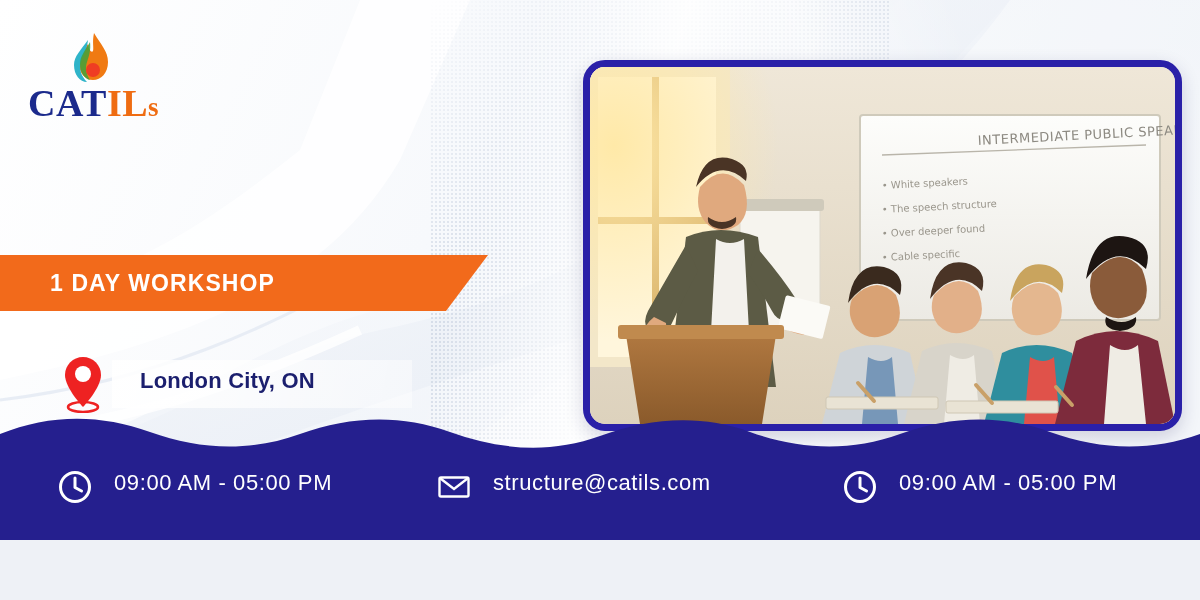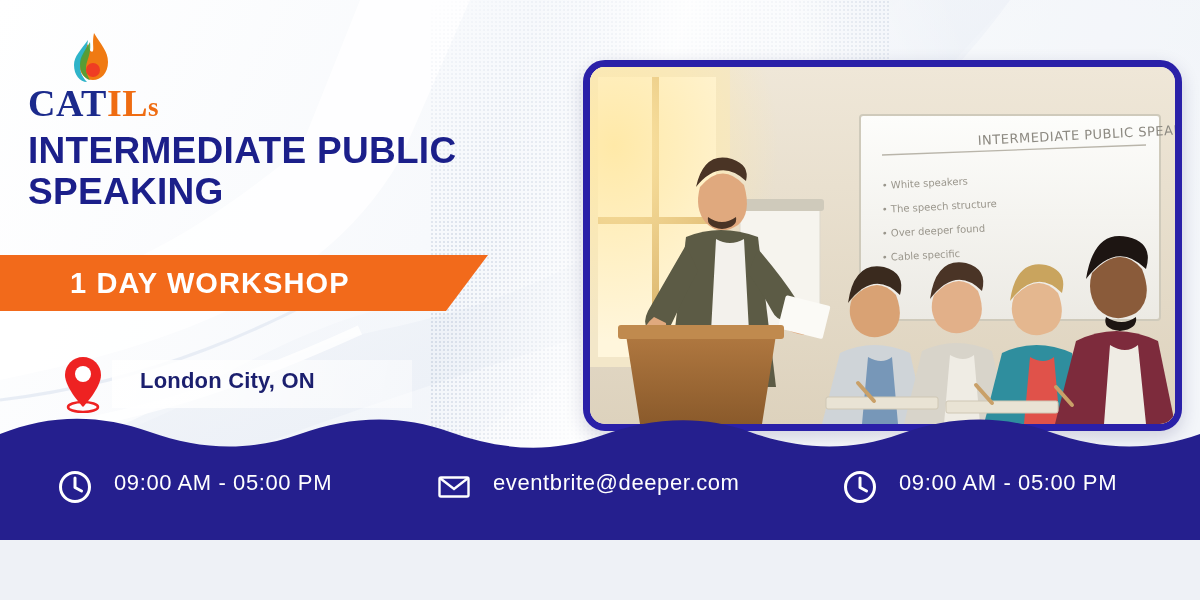--- a/index.html
+++ b/index.html
@@ -56,22 +56,22 @@
   }
 
   
   .badge{
     position:absolute;left:0;top:255px;width:488px;height:56px;
     background:#f26a1b;
     clip-path:polygon(0 0,488px 0,446px 56px,0 56px);
     display:flex;align-items:center;
   }
   .badge-text{
-    color:#ffffff;font-size:29px;font-weight:600;letter-spacing:1.1px;
-    padding-left:70px;white-space:nowrap;
+    color:#ffffff;font-size:23px;font-weight:600;letter-spacing:1.1px;
+    padding-left:50px;white-space:nowrap;
   }
 
   
   .loc-panel{
     position:absolute;left:112px;top:360px;width:300px;height:48px;
     background:linear-gradient(100deg,rgba(255,255,255,.92),rgba(255,255,255,.45));
   }
   .loc-pin{position:absolute;left:62px;top:355px;width:42px;height:58px;}
   .loc-text{
     position:absolute;left:140px;top:368px;
@@ -143,24 +143,20 @@
       <path d="M26 1 C33 13 40 19 40 30 C40 41 33 48 25 48 C17 48 11 41 11 31 C11 24 16 18 20 12 C21 19 24 21 25 19 C26 16 24 10 26 1 Z" fill="#f07a12"></path>
       <path d="M20 8 C13 18 6 24 6 33 C6 43 12 50 19 50 C13 44 11 37 13 30 C15 23 19 18 20 8 Z" fill="#2fb4c9"></path>
       <path d="M22 10 C17 19 12 24 12 32 C12 41 17 47 22 48 C18 42 17 36 19 30 C21 24 23 18 22 10 Z" fill="#3fa23a" opacity=".85"></path>
       <circle cx="25" cy="38" r="7" fill="#ef3d23"></circle>
     </svg>
     <div class="logo-word">
       <span class="logo-cat">CAT</span><span class="logo-ils"><span>IL</span><span class="sm">s</span></span>
     </div>
   </div>
 
-  <div class="title">
-    <div>INTERMEDIATE PUBLIC</div>
-    <div>SPEAKING</div>
-  </div>
 
   <div class="badge">
     <span class="badge-text">1 DAY WORKSHOP</span>
   </div>
 
   <div class="loc-panel"></div>
   <svg class="loc-pin" viewBox="0 0 42 58">
     <ellipse cx="21" cy="52" rx="15" ry="5" fill="none" stroke="#ee2222" stroke-width="2.5"></ellipse>
     <path d="M21 2 C11 2 3 10 3 20 C3 33 21 52 21 52 C21 52 39 33 39 20 C39 10 31 2 21 2 Z" fill="#ee2222"></path>
     <circle cx="21" cy="19" r="8" fill="#ffffff"></circle>
@@ -274,21 +270,21 @@
       <path d="M17 8 L17 17.5 L23.5 21" fill="none" stroke="#ffffff" stroke-width="3" stroke-linecap="round" stroke-linejoin="round"></path>
     </svg>
     <span class="f-label">09:00 AM - 05:00 PM</span>
   </div>
 
   <div class="f-item" id="f-email">
     <svg class="ic" viewBox="0 0 34 34">
       <rect x="2.5" y="7.5" width="29" height="19" rx="1.5" fill="none" stroke="#ffffff" stroke-width="2.4"></rect>
       <path d="M3.5 8.5 L17 19 L30.5 8.5" fill="none" stroke="#ffffff" stroke-width="2.4" stroke-linecap="round"></path>
     </svg>
-    <span class="f-label">eventbrite@deeper.com</span>
+    <span class="f-label">structure@catils.com</span>
   </div>
 
   <div class="f-item" id="f-time-right">
     <svg class="ic" viewBox="0 0 34 34">
       <circle cx="17" cy="17" r="14.5" fill="none" stroke="#ffffff" stroke-width="3"></circle>
       <path d="M17 8 L17 17.5 L23.5 21" fill="none" stroke="#ffffff" stroke-width="3" stroke-linecap="round" stroke-linejoin="round"></path>
     </svg>
     <span class="f-label">09:00 AM - 05:00 PM</span>
   </div>
 

